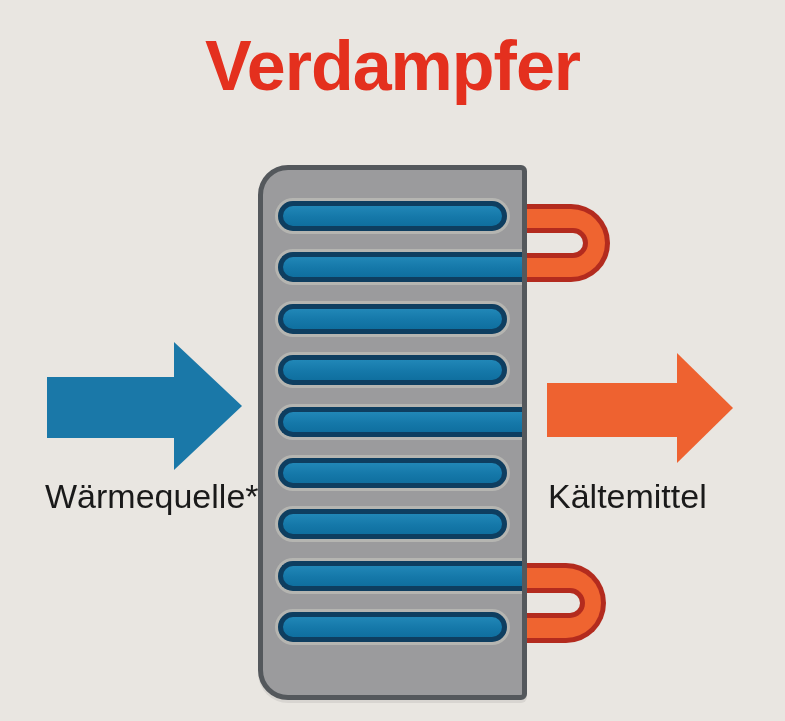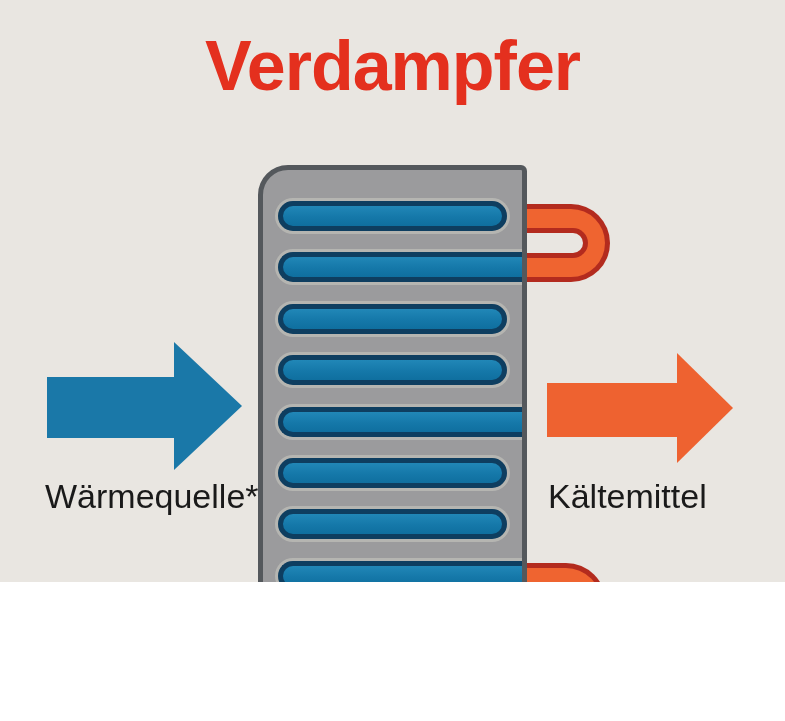--- a/index.html
+++ b/index.html
@@ -1,21 +1,21 @@
 <!DOCTYPE html>
 <html style="--bg: #e9e6e1; --title-red: #e4301e; --blue: #1a78a8; --orange: #ee6230; --gray: #9b9b9d; --gray-border: #54585c; --tube-fill: #1578a9; --tube-border: #0e3e60; --pipe-fill: #ef6430; --pipe-border: #b32b1e; --label: #1a1a1a;"><head>
 <meta charset="utf-8">
 <style>
   html, body { margin: 0; padding: 0; }
   body { font-family: "Liberation Sans", sans-serif; }
 
   .canvas {
     position: relative;
     width: 785px;
-    height: 582px;
+    height: 721px;
     background: var(--bg, #e9e6e1);
     overflow: hidden;
   }
 
   
   .title {
     position: absolute;
     top: 26px; left: 0; right: 0;
     text-align: center;
     font-size: 70px;

